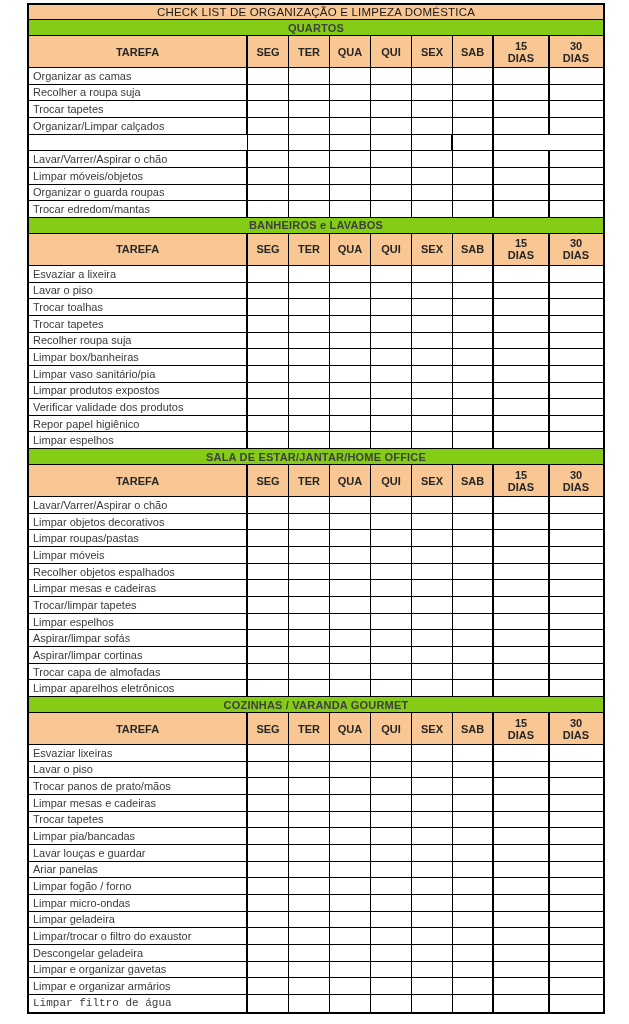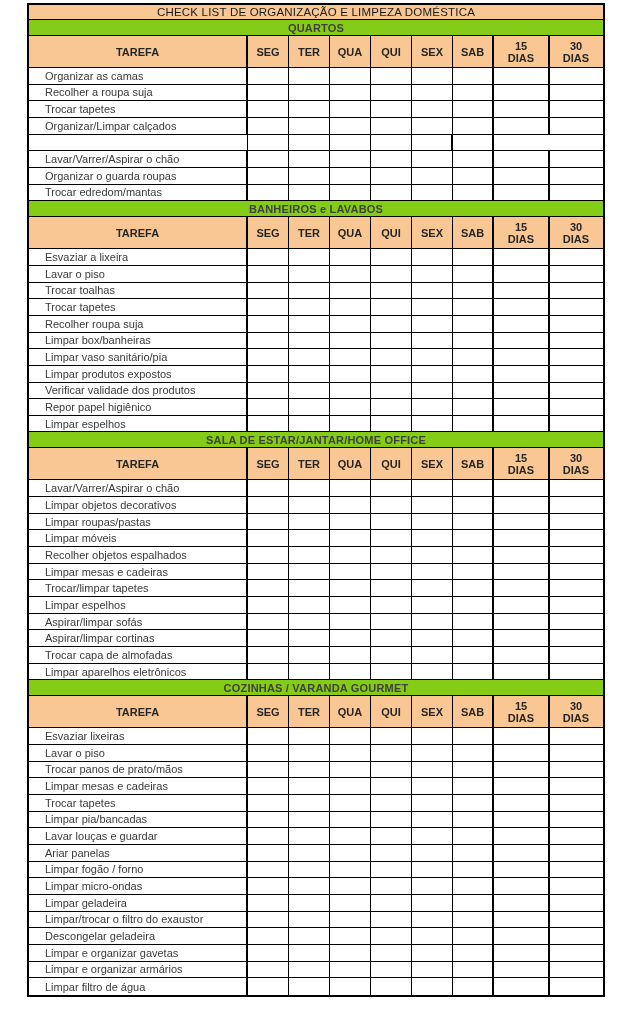--- a/index.html
+++ b/index.html
@@ -32,33 +32,33 @@
   .section-row {
     height: 16px;
     background: #84cc16;
     border-bottom: 1px solid #000000;
     display: flex; align-items: center; justify-content: center;
     font-size: 11px; font-weight: bold; color: #3f3f3f;
     letter-spacing: 0.2px;
   }
   .head-row { height: 32px; background: #f9c794; border-bottom: 1px solid #000000; }
   .task-row { height: 16.66px; border-bottom: 1px solid #000000; background: #ffffff; }
-  .task-row:last-child { border-bottom: none; }
+  .task-row:last-child { border-bottom: none; font-family: Liberation Mono, monospace; }
   .cell {
     border-right: 1px solid #000000;
     display: flex; align-items: center; justify-content: center;
     overflow: hidden;
   }
   .cell:last-child { border-right: none; }
   .cell.thick { border-right-width: 2px; }
   .th { font-size: 11px; font-weight: bold; color: #262626; text-align: left; }
   .period-col { flex-direction: column; line-height: 12px; }
   .task-cell {
     justify-content: flex-start;
-    padding-left: 16px;
+    padding-left: 4px;
     font-size: 11px; color: #3a3a3a;
     white-space: nowrap;
   }
 </style>
 </head>
 <body>
 
 <div class="sheet">
   <div class="checklist">
     <div class="row title-row">CHECK LIST DE ORGANIZAÇÃO E LIMPEZA DOMÉSTICA</div>
@@ -140,20 +140,31 @@
         <div class="cell check-cell"></div>
         <div class="cell check-cell"></div>
         <div class="cell check-cell"></div>
         <div class="cell check-cell"></div>
         <div class="cell check-cell"></div>
         <div class="cell check-cell thick"></div>
         <div class="cell check-cell thick"></div>
         <div class="cell check-cell"></div>
       </div>
       <div class="row task-row grid-row">
+        <div class="cell task-cell thick">Limpar móveis/objetos</div>
+        <div class="cell check-cell"></div>
+        <div class="cell check-cell"></div>
+        <div class="cell check-cell"></div>
+        <div class="cell check-cell"></div>
+        <div class="cell check-cell"></div>
+        <div class="cell check-cell thick"></div>
+        <div class="cell check-cell thick"></div>
+        <div class="cell check-cell"></div>
+      </div>
+      <div class="row task-row grid-row">
         <div class="cell task-cell thick">Organizar o guarda roupas</div>
         <div class="cell check-cell"></div>
         <div class="cell check-cell"></div>
         <div class="cell check-cell"></div>
         <div class="cell check-cell"></div>
         <div class="cell check-cell"></div>
         <div class="cell check-cell thick"></div>
         <div class="cell check-cell thick"></div>
         <div class="cell check-cell"></div>
       </div>

